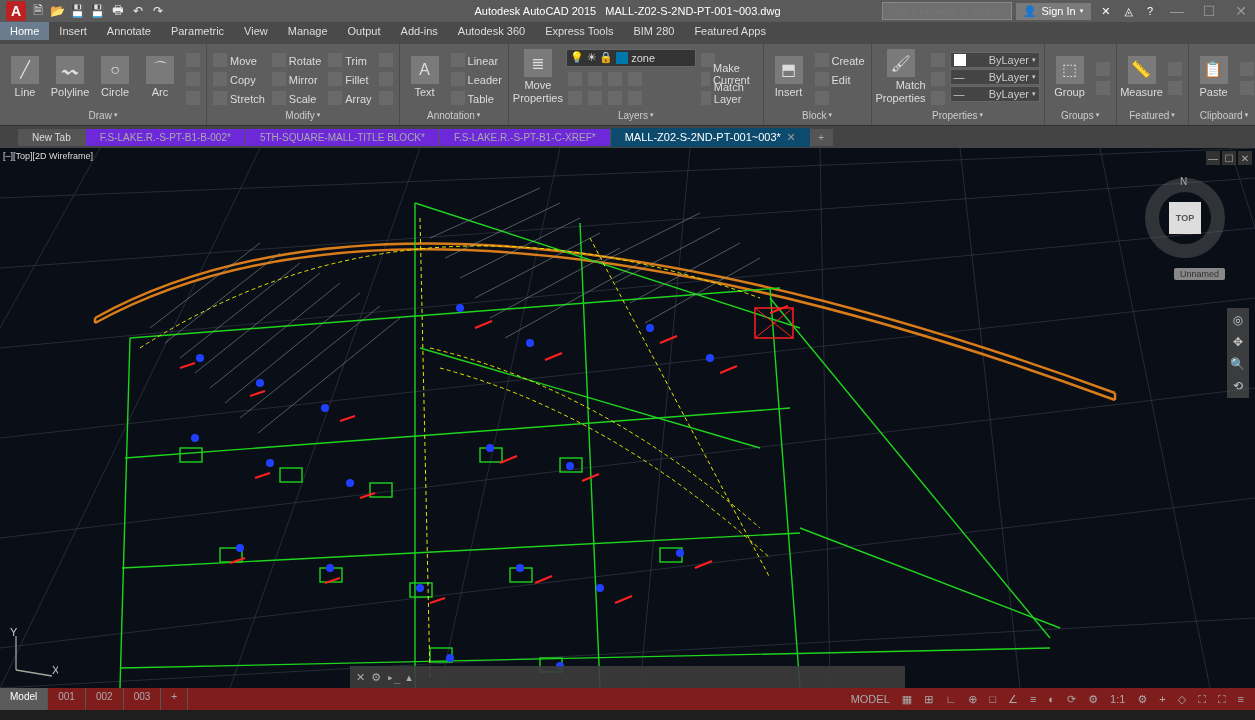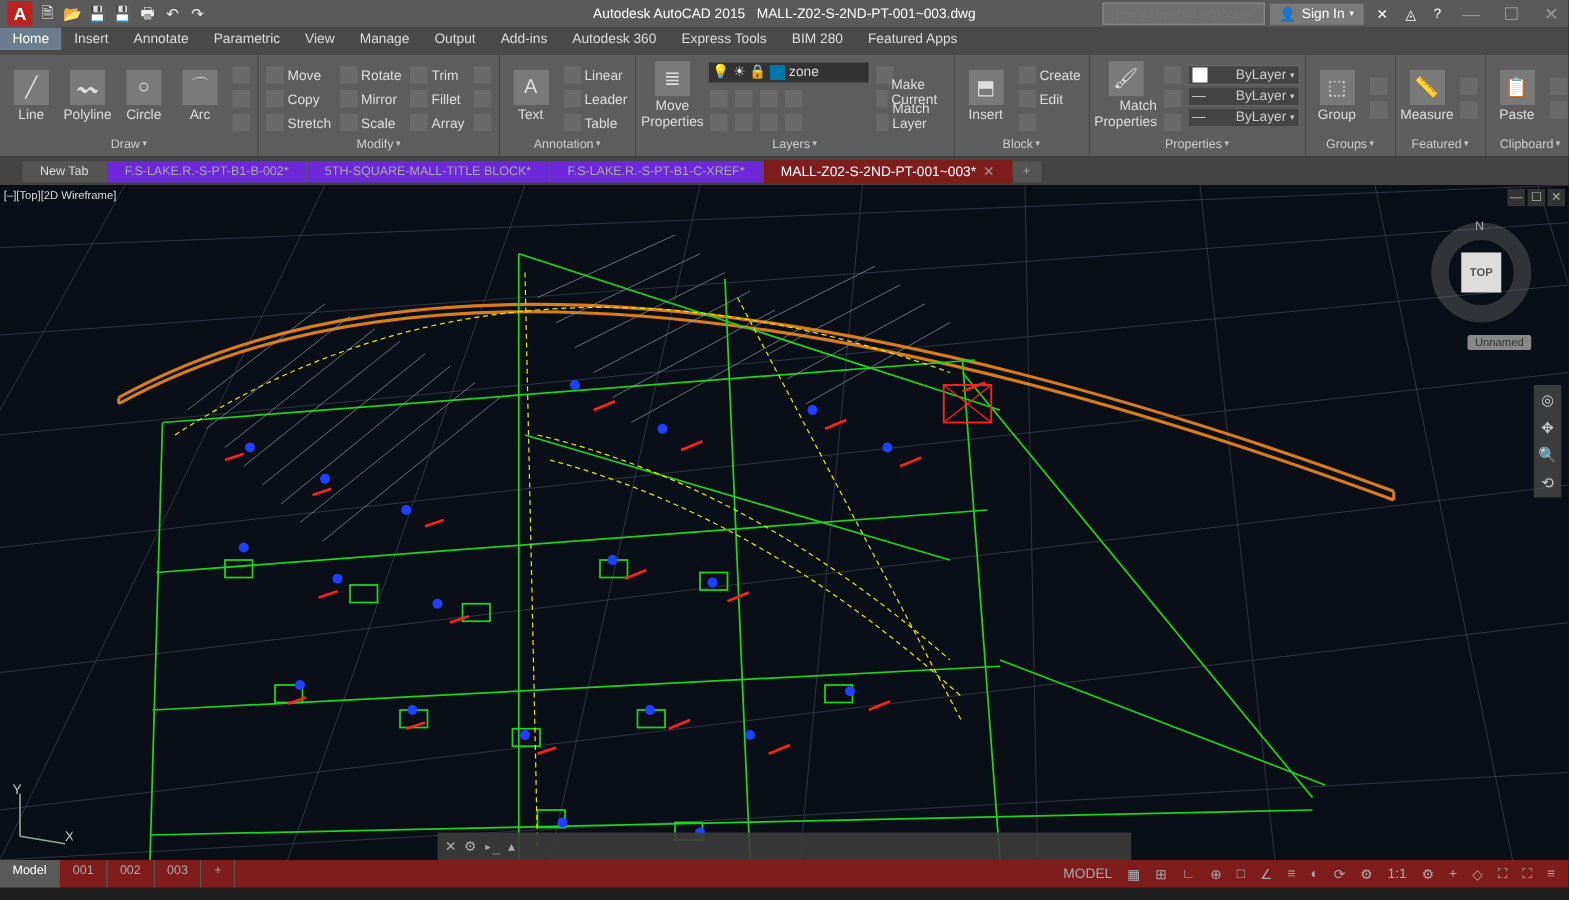--- a/index.html
+++ b/index.html
@@ -25,21 +25,21 @@
 .bigbtn .ic{width:28px;height:28px;background:#7a7a7a;margin-bottom:2px;display:flex;align-items:center;justify-content:center;font-size:16px}
 .smrow{display:flex;align-items:flex-end;gap:3px;height:18px;color:#ddd;font-size:10px;padding:0 2px}
 .smrow .ic{width:14px;height:14px;background:#6a6a6a;display:inline-block}
 .col{display:flex;flex-direction:column;gap:1px}
 .ddlong{width:90px;height:16px;background:#444;border:1px solid #666;font-size:9px;color:#ccc;display:flex;align-items:center;justify-content:flex-end;padding:0 3px}
 .layerctl{width:130px;height:18px;background:#333;border:1px solid #666;display:flex;align-items:center;gap:3px;padding:0 3px;font-size:10px;color:#ddd}
 .sq{width:12px;height:12px;background:#07a}
 .filetabs{height:22px;background:#444;display:flex;align-items:center;padding-left:18px;gap:0}
 .ftab{padding:3px 14px;color:#aaa;font-size:10px;background:#6d28d9;border-right:1px solid #555}
 .ftab.new{background:#555;color:#ddd}
-.ftab.active{background:#7f1d1d;color:#fff}
+.ftab.active{background:#0c4a6e;color:#fff}
 .ftab.add{width:22px;text-align:center;background:#555;padding:3px 6px}
 .canvas{position:relative;height:540px;background:#0a0e16;overflow:hidden}
 .vlabel{position:absolute;top:3px;left:3px;color:#ddd;font-size:9px;z-index:5}
 .wctrl{position:absolute;top:3px;right:3px;display:flex;gap:2px;z-index:5}
 .wctrl span{width:14px;height:14px;background:#333;color:#aaa;display:flex;align-items:center;justify-content:center;font-size:10px}
 svg.dwg{position:absolute;inset:0;width:100%;height:100%}
 .viewcube{position:absolute;top:30px;right:30px;width:80px;height:80px;z-index:5}
 .vc-ring{position:absolute;inset:0;border:14px solid rgba(120,120,120,.35);border-radius:50%}
 .vc-face{position:absolute;top:24px;left:24px;width:32px;height:32px;background:#ddd;color:#555;display:flex;align-items:center;justify-content:center;font-size:9px;font-weight:bold}
 .vc-n{position:absolute;top:-2px;left:35px;color:#aaa;font-size:10px}

